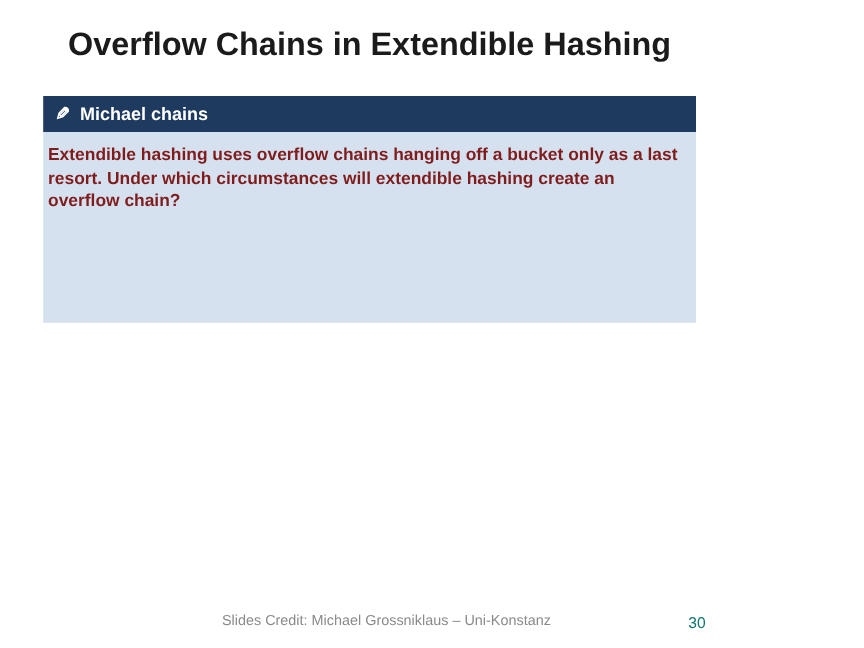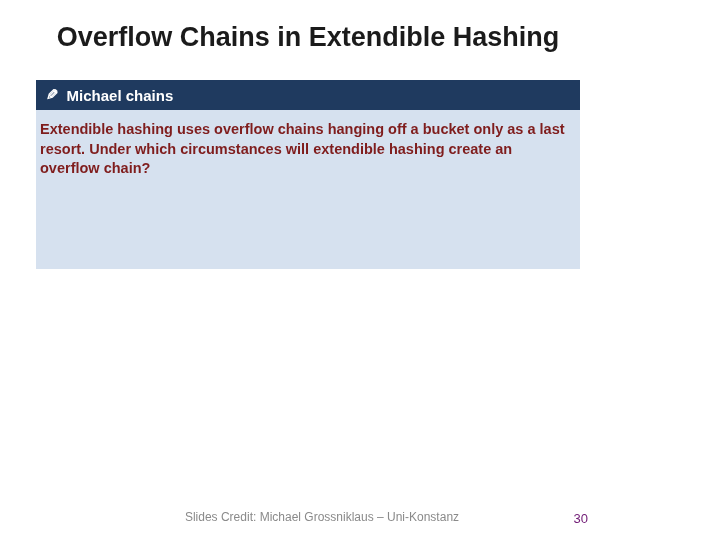--- a/index.html
+++ b/index.html
@@ -64,21 +64,21 @@
     text-align: center;
     font-size: 12px;
     color: #8a8a8a;
     margin-left: 14px;
   }
   .page-number {
     position: absolute;
     bottom: 14px;
     right: 28px;
     font-size: 13px;
-    color: #701a75;
+    color: #0f766e;
     margin-left: 40px;
   }
 </style>
 </head>
 <body>
 
 <div class="slide">
 
   <div class="title">Overflow Chains in Extendible Hashing</div>
 

